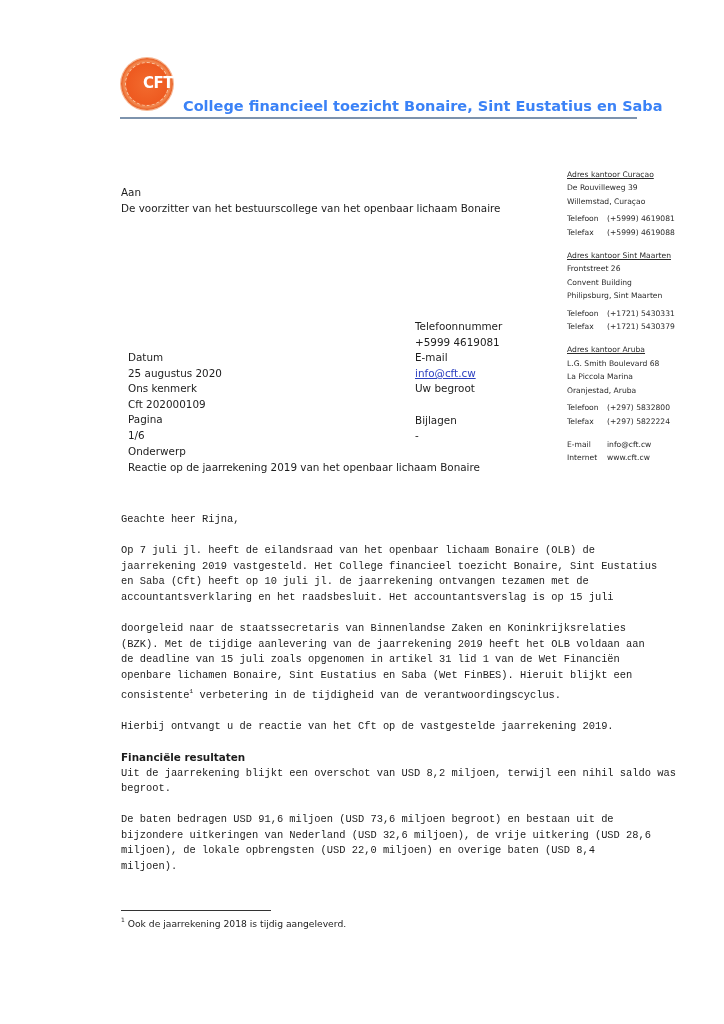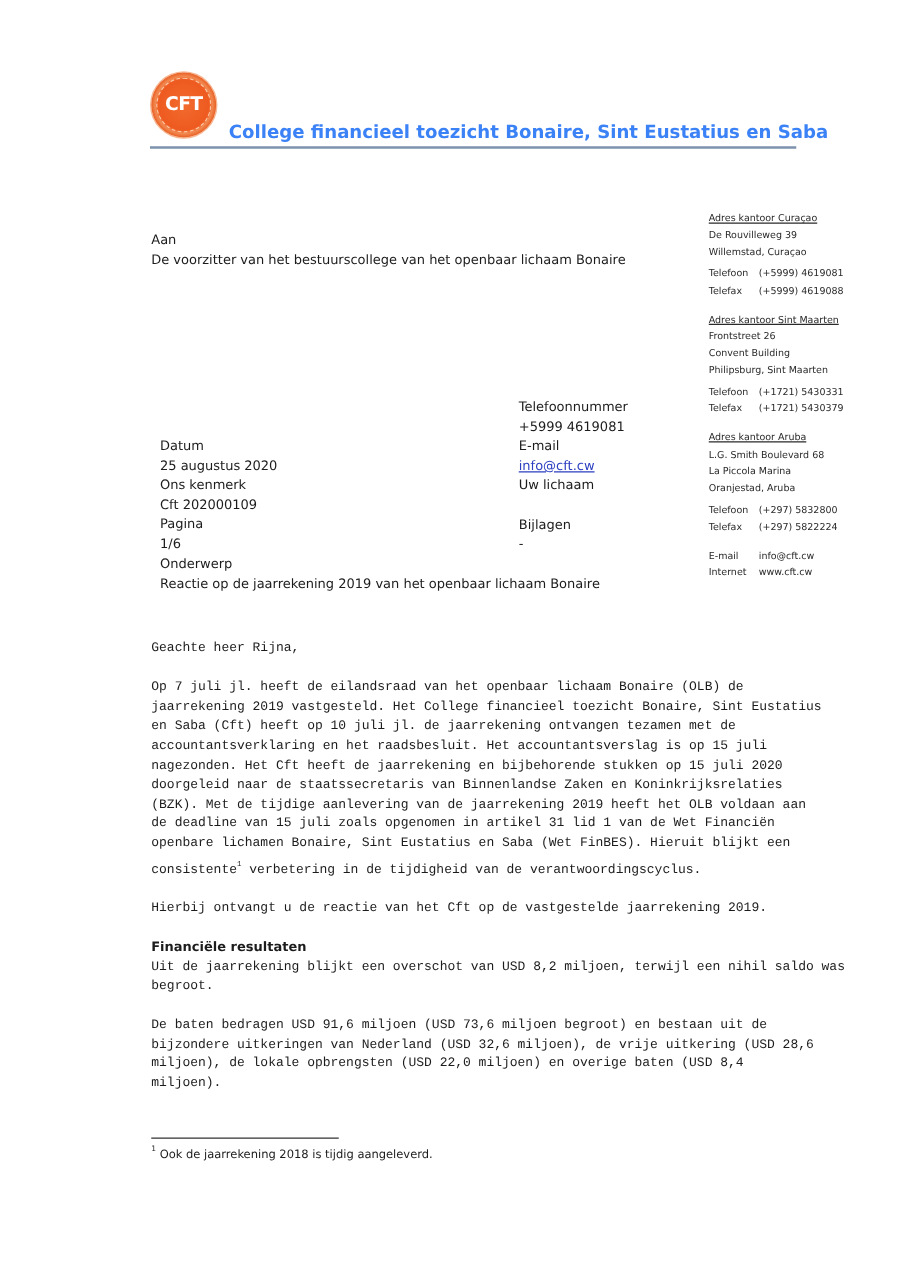--- a/index.html
+++ b/index.html
@@ -7,21 +7,21 @@
       width: 724px; height: 1024px; position: relative; overflow: hidden;
       font-family: "DejaVu Sans", sans-serif; color: #1a1a1a;
     }
     .abs { position: absolute; }
     .logo {
       left: 121px; top: 58px; width: 52px; height: 52px; border-radius: 50%;
       background: radial-gradient(circle at 50% 50%, #f26b2e 0%, #ee5a20 55%, #f18a52 62%, #e8581c 72%, #f3a070 100%);
       box-shadow: 0 0 0 1px #f6b894;
     }
     .logo-text {
-      position: absolute; left: 0; right: 0; top: 16px; text-align: center;
+      position: absolute; left: 0; right: 0; top: 16px; text-align: right;
       font-family: "DejaVu Sans", sans-serif; font-weight: bold; font-size: 15px;
       color: #ffffff; letter-spacing: -0.5px;
     }
     .logo-ring {
       position: absolute; left: 4px; top: 4px; width: 42px; height: 42px;
       border-radius: 50%; border: 1px dashed rgba(255,220,190,0.8);
     }
     .org-title {
       left: 183px; top: 98px; font-size: 14.5px; font-weight: bold; color: #3b82f6;
       white-space: nowrap;
@@ -125,39 +125,39 @@
   <div>Cft 202000109</div>
   <div>Pagina</div>
   <div>1/6</div>
 </div>
 
 <div class="abs text meta-right">
   <div>Telefoonnummer</div>
   <div>+5999 4619081</div>
   <div>E-mail</div>
   <div><a>info@cft.cw</a></div>
-  <div>Uw lichaam</div>
+  <div>Uw begroot</div>
   <div style="height:15.6px"></div>
   <div>Bijlagen</div>
   <div>-</div>
 </div>
 
 <div class="abs text meta-subject">
   <div>Onderwerp</div>
   <div>Reactie op de jaarrekening 2019 van het openbaar lichaam Bonaire</div>
 </div>
 
 <div class="abs text body-wrap">
   <p>Geachte heer Rijna,</p>
   <p>
     <span>Op 7 juli jl. heeft de eilandsraad van het openbaar lichaam Bonaire (OLB) de</span><br>
     <span>jaarrekening 2019 vastgesteld. Het College financieel toezicht Bonaire, Sint Eustatius</span><br>
     <span>en Saba (Cft) heeft op 10 juli jl. de jaarrekening ontvangen tezamen met de</span><br>
     <span>accountantsverklaring en het raadsbesluit. Het accountantsverslag is op 15 juli</span><br>
-    <span>nagezonden. Het Cft heeft de jaarrekening en bijbehorende stukken op 15 juli 2020</span><br>
+    <br>
     <span>doorgeleid naar de staatssecretaris van Binnenlandse Zaken en Koninkrijksrelaties</span><br>
     <span>(BZK). Met de tijdige aanlevering van de jaarrekening 2019 heeft het OLB voldaan aan</span><br>
     <span>de deadline van 15 juli zoals opgenomen in artikel 31 lid 1 van de Wet Financiën</span><br>
     <span>openbare lichamen Bonaire, Sint Eustatius en Saba (Wet FinBES). Hieruit blijkt een</span><br>
     <span>consistente</span><sup>1</sup><span> verbetering in de tijdigheid van de verantwoordingscyclus.</span>
   </p>
   <p>Hierbij ontvangt u de reactie van het Cft op de vastgestelde jaarrekening 2019.</p>
   <div>
     <div class="section-title">Financiële resultaten</div>
     <p>

